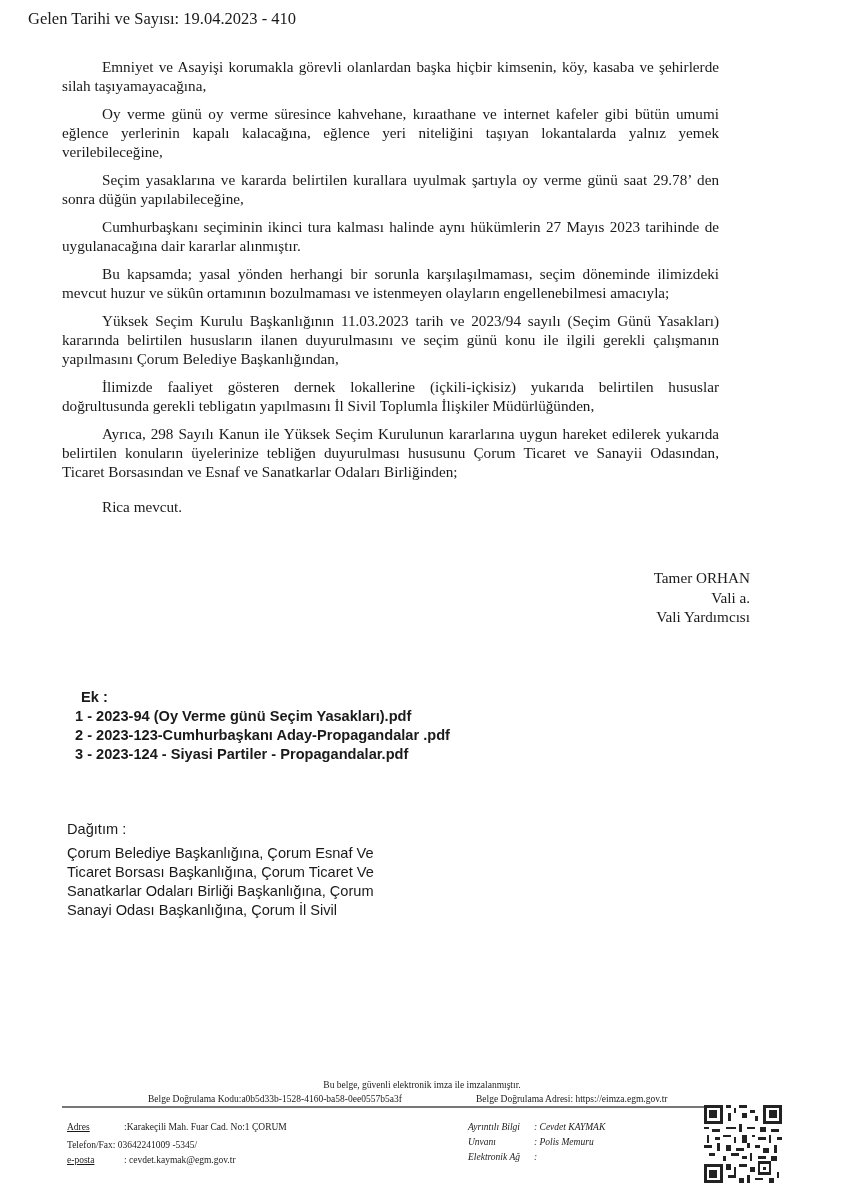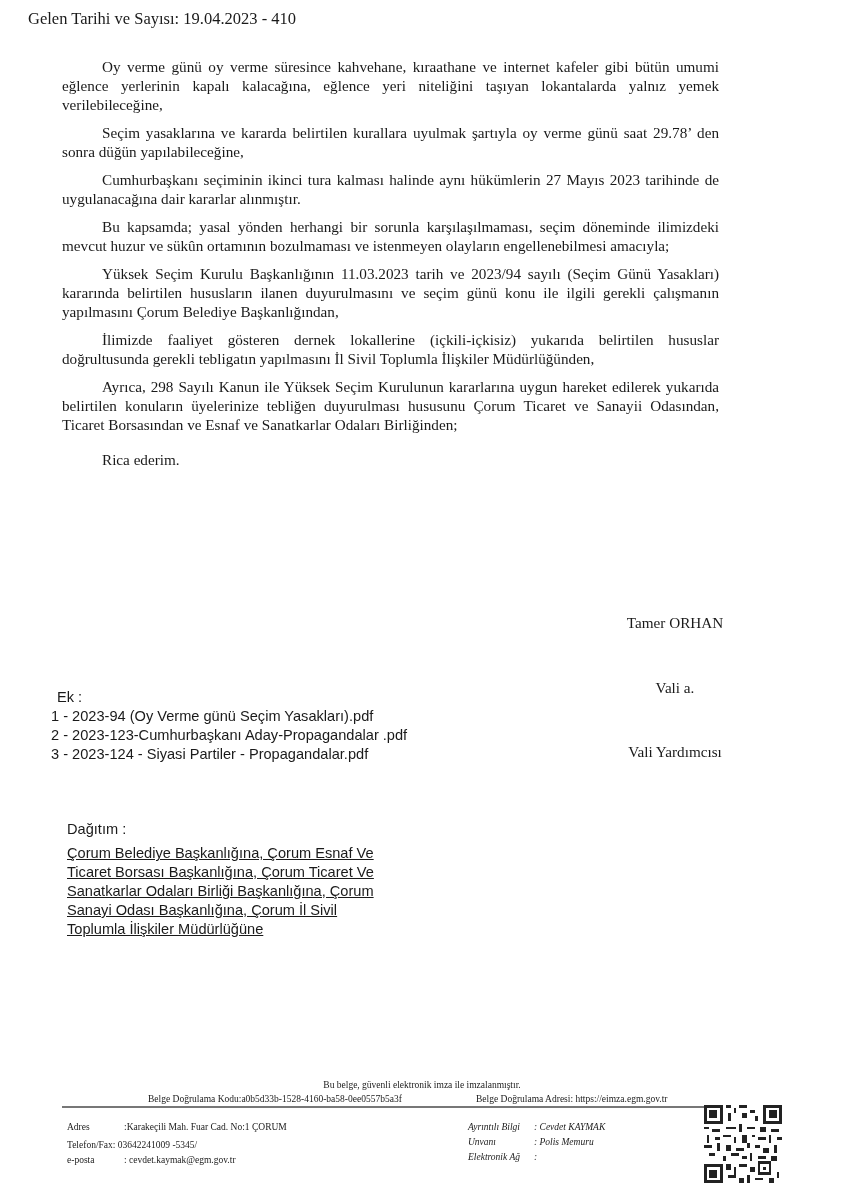--- a/index.html
+++ b/index.html
@@ -1,52 +1,53 @@
 <!DOCTYPE html>
 <html><head>
 <meta charset="utf-8">
 <style>
   html, body { margin: 0; padding: 0; background: #ffffff; }
   body { width: 848px; height: 1200px; position: relative; overflow: hidden; color: #1a1a1a; font-family: "Liberation Serif", serif; }
   .header-line { position: absolute; left: 28px; top: 9px; font-size: 16.5px; }
   .body-text { position: absolute; left: 62px; width: 657px; font-size: 15.2px; line-height: 19px; }
   .para { text-align: justify; text-indent: 40px; margin: 0 0 9px 0; }
   .signature { position: absolute; left: 600px; top: 568px; width: 150px; text-align: center; font-size: 15.2px; line-height: 19.5px; }
-  .signature div { text-align: center; margin-top: 45px; }
-  .attachments { position: absolute; left: 57px; top: 688px; font-family: "Liberation Sans", sans-serif; font-size: 14.6px; line-height: 19px; }
+  .signature div { text-align: right; }
+  .attachments { position: absolute; left: 81px; top: 688px; font-family: "Liberation Sans", sans-serif; font-size: 14.6px; line-height: 19px; font-weight: bold; }
   .attachments .att-title { margin-left: 0; }
   .attachments .att-item { margin-left: -6px; }
   .distribution { position: absolute; left: 67px; top: 788px; font-family: "Liberation Sans", sans-serif; font-size: 14.6px; line-height: 19px; width: 360px; margin-top: 32px; }
   .distribution .dist-title { margin-left: 0; margin-bottom: 5px; }
-  .dist-line { white-space: nowrap; text-decoration: underline; }
+  .dist-line { white-space: nowrap; }
   .e-sign-note { position: absolute; left: 0; width: 844px; top: 1080px; text-align: center; font-size: 9.5px; }
   .verify-row { position: absolute; top: 1094px; font-size: 9.5px; white-space: nowrap; font-family: Liberation Serif, serif; }
   .footer-rule { position: absolute; left: 62px; top: 1106px; width: 690px; height: 2px; background: #777777; }
   .footer-left { position: absolute; left: 67px; top: 1120px; font-size: 9.5px; line-height: 15px; }
   .footer-left .row { white-space: nowrap; }
-  .footer-left .lbl { display: inline-block; width: 57px; }
+  .footer-left .lbl { display: inline-block; width: 57px; text-decoration: underline; }
   .footer-right { position: absolute; left: 468px; top: 1120px; font-size: 9.5px; line-height: 15px; font-style: italic; }
   .footer-right .lbl { display: inline-block; width: 66px; }
   .page-num { position: absolute; left: 420px; top: 1213px; font-size: 9.5px; }
   .qr { position: absolute; left: 704px; top: 1105px; width: 78px; height: 78px; }
 </style>
 </head>
 <body>
 
 <div class="header-line">Gelen Tarihi ve Sayısı: 19.04.2023 - 410</div>
 
 <div class="body-text" style="top:57px;">
+  <p class="para">Emniyet ve Asayişi korumakla görevli olanlardan başka hiçbir kimsenin, köy, kasaba ve şehirlerde silah taşıyamayacağına,</p>
   <p class="para">Oy verme günü oy verme süresince kahvehane, kıraathane ve internet kafeler gibi bütün umumi eğlence yerlerinin kapalı kalacağına, eğlence yeri niteliğini taşıyan lokantalarda yalnız yemek verilebileceğine,</p>
   <p class="para">Seçim yasaklarına ve kararda belirtilen kurallara uyulmak şartıyla oy verme günü saat 29.78’ den sonra düğün yapılabileceğine,</p>
   <p class="para">Cumhurbaşkanı seçiminin ikinci tura kalması halinde aynı hükümlerin 27 Mayıs 2023 tarihinde de uygulanacağına dair kararlar alınmıştır.</p>
   <p class="para">Bu kapsamda; yasal yönden herhangi bir sorunla karşılaşılmaması, seçim döneminde ilimizdeki mevcut huzur ve sükûn ortamının bozulmaması ve istenmeyen olayların engellenebilmesi amacıyla;</p>
   <p class="para">Yüksek Seçim Kurulu Başkanlığının 11.03.2023 tarih ve 2023/94 sayılı (Seçim Günü Yasakları) kararında belirtilen hususların ilanen duyurulmasını ve seçim günü konu ile ilgili gerekli çalışmanın yapılmasını Çorum Belediye Başkanlığından,</p>
   <p class="para">İlimizde faaliyet gösteren dernek lokallerine (içkili-içkisiz) yukarıda belirtilen hususlar doğrultusunda gerekli tebligatın yapılmasını İl Sivil Toplumla İlişkiler Müdürlüğünden,</p>
   <p class="para">Ayrıca, 298 Sayılı Kanun ile Yüksek Seçim Kurulunun kararlarına uygun hareket edilerek yukarıda belirtilen konuların üyelerinize tebliğen duyurulması hususunu Çorum Ticaret ve Sanayii Odasından, Ticaret Borsasından ve Esnaf ve Sanatkarlar Odaları Birliğinden;</p>
-  <p class="para" style="margin-top:16px;">Rica ederim.</p>
+  <p class="para" style="margin-top:16px;">Rica mevcut.</p>
 </div>
 
 <div class="signature">
   <div>Tamer ORHAN</div>
   <div>Vali a.</div>
   <div>Vali Yardımcısı</div>
 </div>
 
 <div class="attachments">
   <div class="att-title">Ek :</div>
@@ -54,21 +55,20 @@
   <div class="att-item">2 - 2023-123-Cumhurbaşkanı Aday-Propagandalar .pdf</div>
   <div class="att-item">3 - 2023-124 - Siyasi Partiler - Propagandalar.pdf</div>
 </div>
 
 <div class="distribution">
   <div class="dist-title">Dağıtım :</div>
   <div class="dist-line">Çorum Belediye Başkanlığına, Çorum Esnaf Ve</div>
   <div class="dist-line">Ticaret Borsası Başkanlığına, Çorum Ticaret Ve</div>
   <div class="dist-line">Sanatkarlar Odaları Birliği Başkanlığına, Çorum</div>
   <div class="dist-line">Sanayi Odası Başkanlığına, Çorum İl Sivil</div>
-  <div class="dist-line">Toplumla İlişkiler Müdürlüğüne</div>
 </div>
 
 <div class="e-sign-note">Bu belge, güvenli elektronik imza ile imzalanmıştır.</div>
 <div class="verify-row" style="left:148px;">Belge Doğrulama Kodu:a0b5d33b-1528-4160-ba58-0ee0557b5a3f</div>
 <div class="verify-row" style="left:476px;">Belge Doğrulama Adresi: https://eimza.egm.gov.tr</div>
 <div class="footer-rule"></div>
 
 <div class="footer-left">
   <div class="row"><span class="lbl">Adres</span><span>:Karakeçili Mah. Fuar Cad. No:1  ÇORUM</span></div>
   <div class="row" style="margin-top:3px;">Telefon/Fax: 03642241009 -5345/</div>

